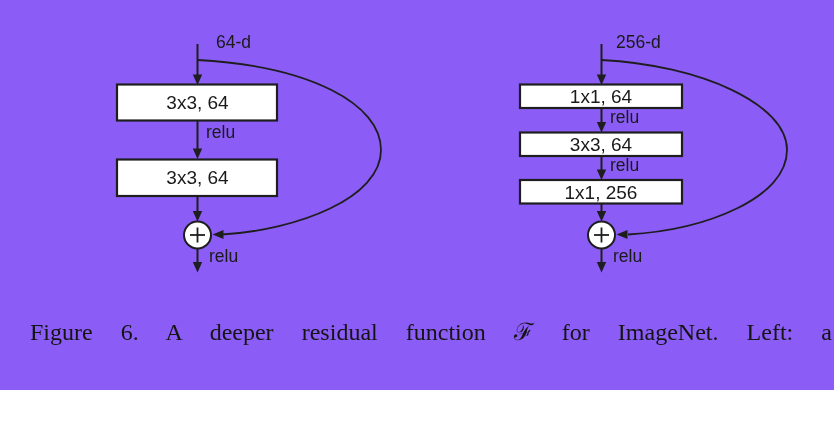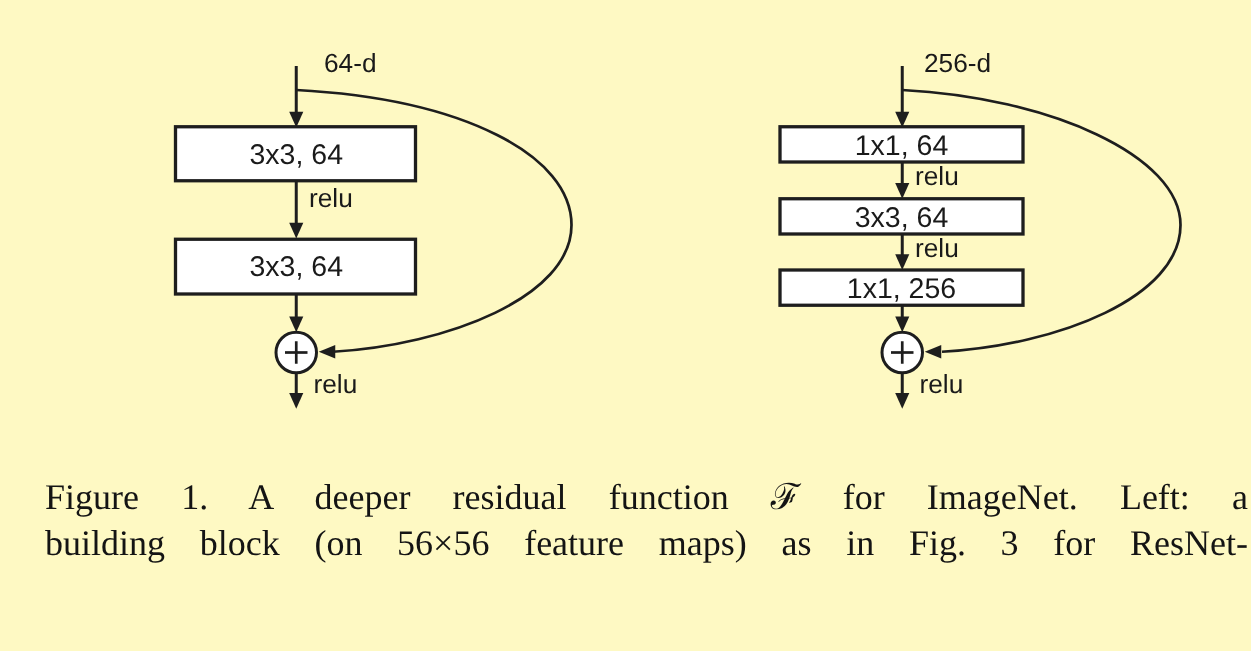--- a/index.html
+++ b/index.html
@@ -3,22 +3,22 @@
 <meta charset="utf-8">
 <style>
   html, body {
     margin: 0;
     padding: 0;
     background: #ffffff;
   }
   .page {
     position: relative;
     width: 834px;
-    height: 434px;
-    background: #fef9c3;
+    height: 390px;
+    background: #8b5cf6;
     overflow: hidden;
     font-family: "Liberation Sans", sans-serif;
   }
   .diagram-svg {
     position: absolute;
     left: 0;
     top: 0;
   }
   .box {
     fill: #ffffff;
@@ -153,17 +153,16 @@
         <line class="plus-line" x1="601.5" y1="227.5" x2="601.5" y2="242.5"></line>
       </g>
 
       <line class="wire" x1="601.5" y1="248.5" x2="601.5" y2="263"></line>
       <polygon class="head" points="596.8,262 606.2,262 601.5,272.5"></polygon>
       <text class="lbl-side" x="613" y="262">relu</text>
     </g>
   </svg>
 
   <div class="caption">
-    <div class="cap-line justify">Figure 1. A deeper residual function ℱ for ImageNet. Left: a</div>
-    <div class="cap-line justify">building block (on 56×56 feature maps) as in Fig. 3 for ResNet-</div>
+    <div class="cap-line justify">Figure 6. A deeper residual function ℱ for ImageNet. Left: a</div>
   </div>
 
 </div>
 
 </body></html>

